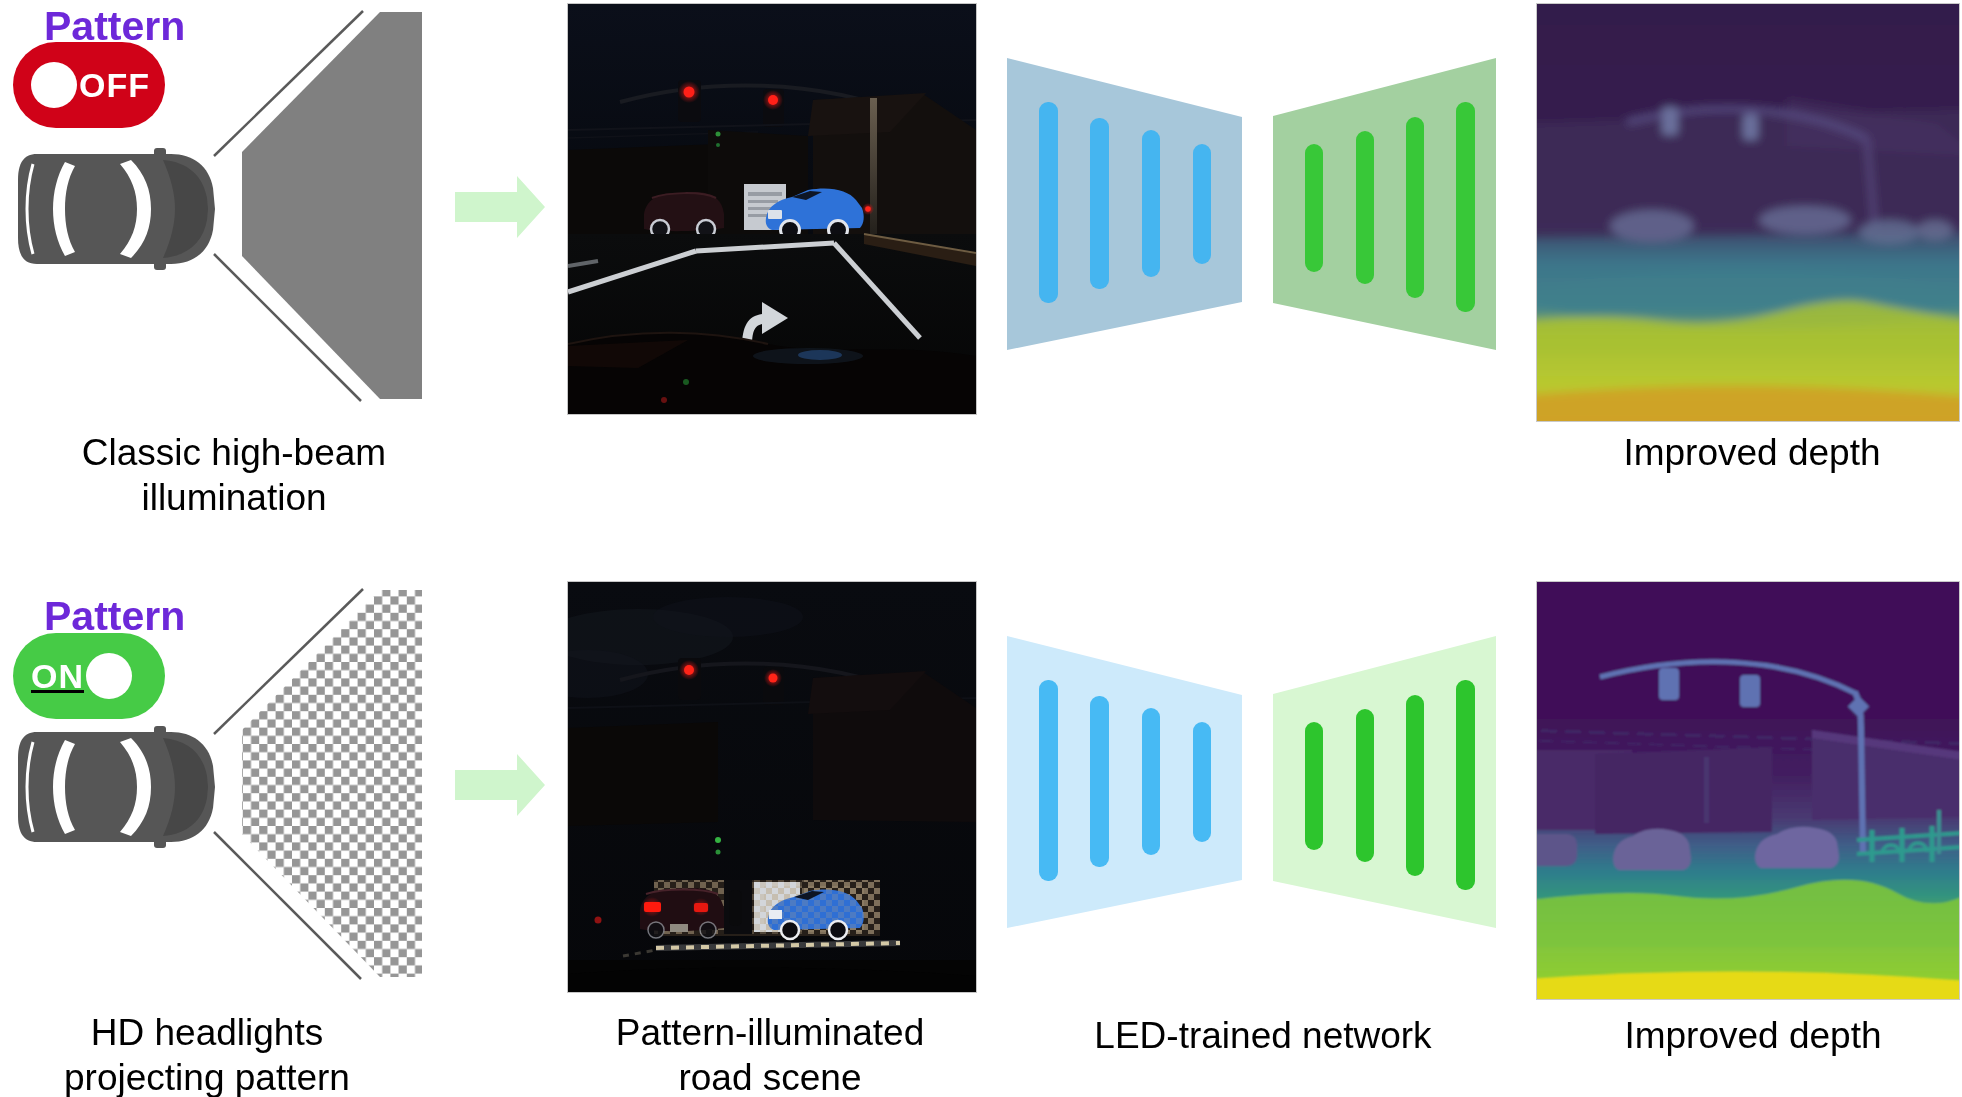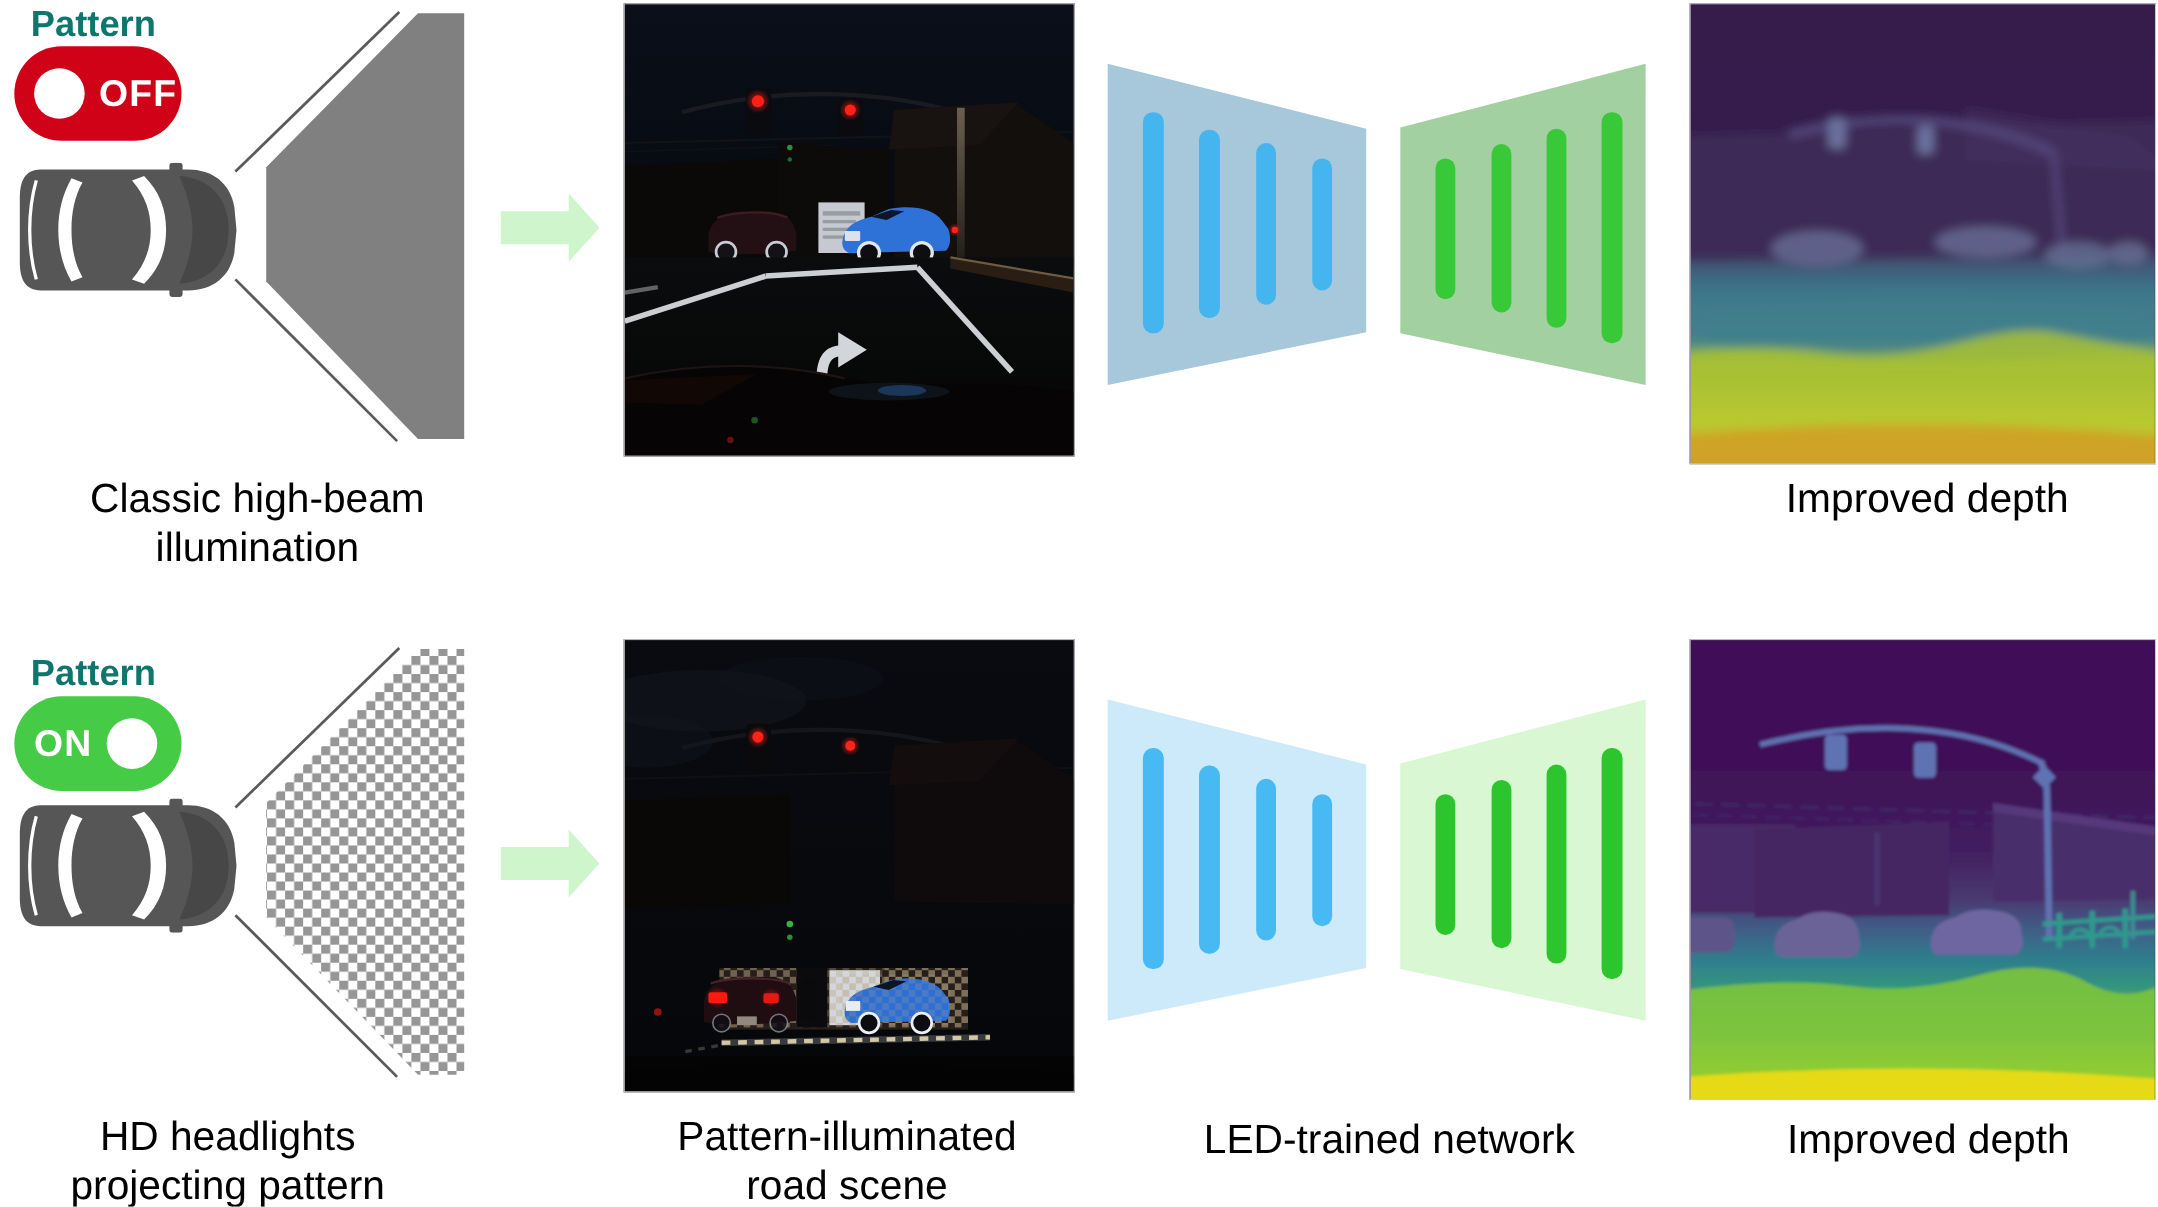--- a/index.html
+++ b/index.html
@@ -2,25 +2,25 @@
 <html><head>
 <meta charset="utf-8">
 <style>
   html,body{margin:0;padding:0;background:#ffffff;}
   #canvas{position:relative;width:1962px;height:1097px;background:#ffffff;overflow:hidden;
           font-family:"Liberation Sans", sans-serif;}
   .row{position:absolute;left:0;width:1962px;}
   .row1{top:0;height:578px;}
   .row2{top:578px;height:519px;}
 
-  .pattern-label{position:absolute;left:28px;top:3px;font-size:33px;font-weight:bold;color:#0f766e;}
+  .pattern-label{position:absolute;left:44px;top:3px;font-size:41px;font-weight:bold;color:#6d28d9;}
   .row2 .pattern-label{top:15px;}
 
   .toggle{position:absolute;left:13px;top:42px;width:152px;height:86px;border-radius:43px;
-          display:flex;align-items:center;gap:13px;padding:0 18px;box-sizing:border-box;}
+          display:flex;align-items:center;gap:2px;padding:0 18px;box-sizing:border-box;}
   .row2 .toggle{top:55px;}
   .toggle .knob{width:46px;height:46px;border-radius:50%;background:#fff;flex:0 0 auto;}
   .toggle .state{color:#fff;font-size:34px;font-weight:bold;letter-spacing:1px;}
 
   .car-svg{position:absolute;left:13px;top:148px;width:205px;height:122px;}
   .beam-svg{position:absolute;left:210px;top:2px;width:218px;height:408px;}
   .arrow-svg{position:absolute;left:455px;top:176px;width:90px;height:62px;}
 
   .scene{position:absolute;left:567px;top:3px;width:408px;height:410px;border:1px solid #c6c6c6;
          overflow:hidden;background:#06070b;}
@@ -215,21 +215,21 @@
     </div>
 
     <div class="caption cap-headlight1">Classic high-beam illumination</div>
     <div class="caption cap-depth1">Improved depth</div>
   </div>
 
   <div class="row row2">
 
     <div class="pattern-label">Pattern</div>
 
-    <div class="toggle" style="background: rgb(70, 203, 70);">
+    <div class="toggle" style="background: rgb(70, 203, 70); text-decoration: underline;">
       <div class="state">ON</div>
       <div class="knob"></div>
     </div>
 
     <svg class="car-svg" viewBox="0 0 205 122">
       <rect x="141" y="0" width="12" height="10" rx="3" fill="#565656"></rect>
       <rect x="141" y="112" width="12" height="10" rx="3" fill="#565656"></rect>
       <path d="M24,6 L158,6 C180,6 196,18 200,40 L202,61 L200,82 C196,104 180,116 158,116 L24,116 C10,116 5,106 5,90 L5,32 C5,16 10,6 24,6 Z" fill="#565656"></path>
       <path d="M150,12 C175,14 190,28 194,50 L195,61 L194,72 C190,94 175,108 150,110 C158,92 162,76 162,61 C162,46 158,30 150,12 Z" fill="#474747"></path>
       <path d="M118,12 C132,26 138,42 138,61 C138,80 132,96 118,110 L107,106 C119,92 124,78 124,61 C124,44 119,30 107,16 Z" fill="#ffffff"></path>

